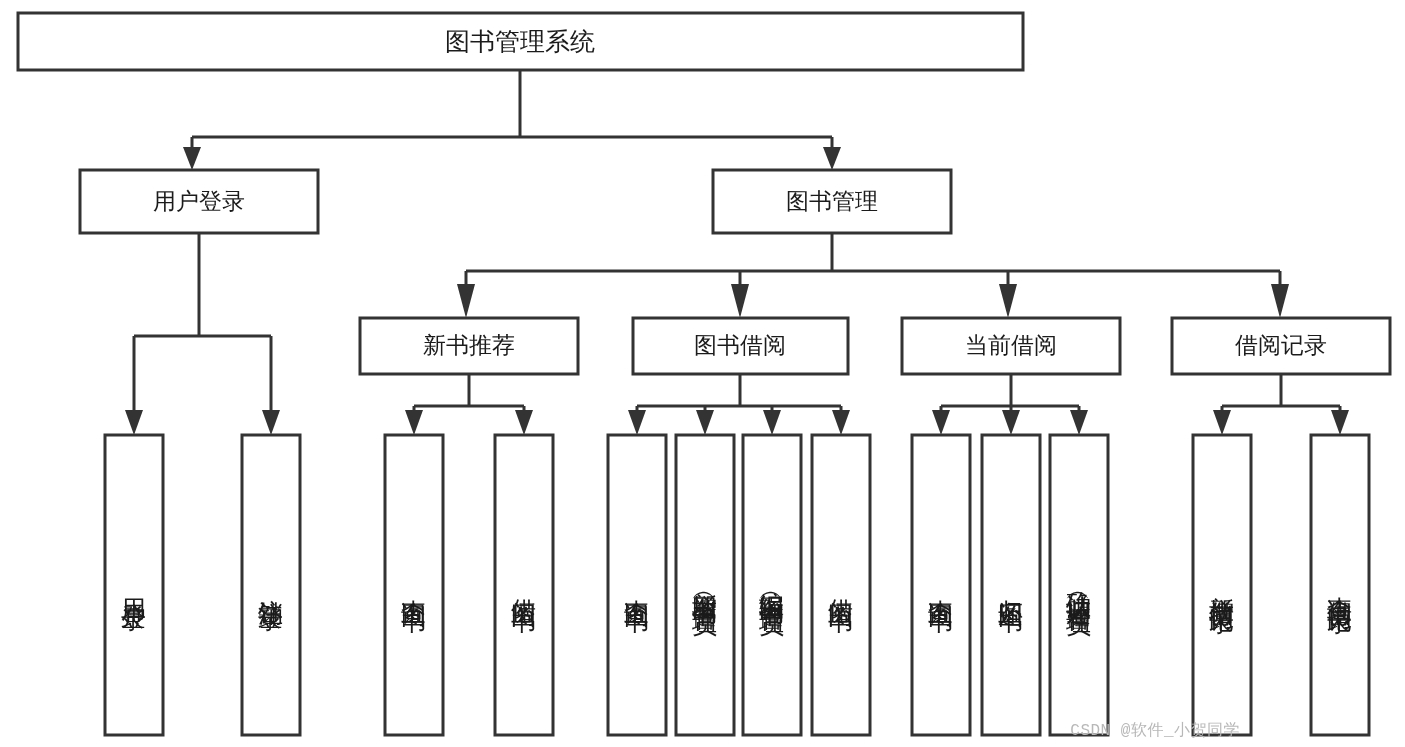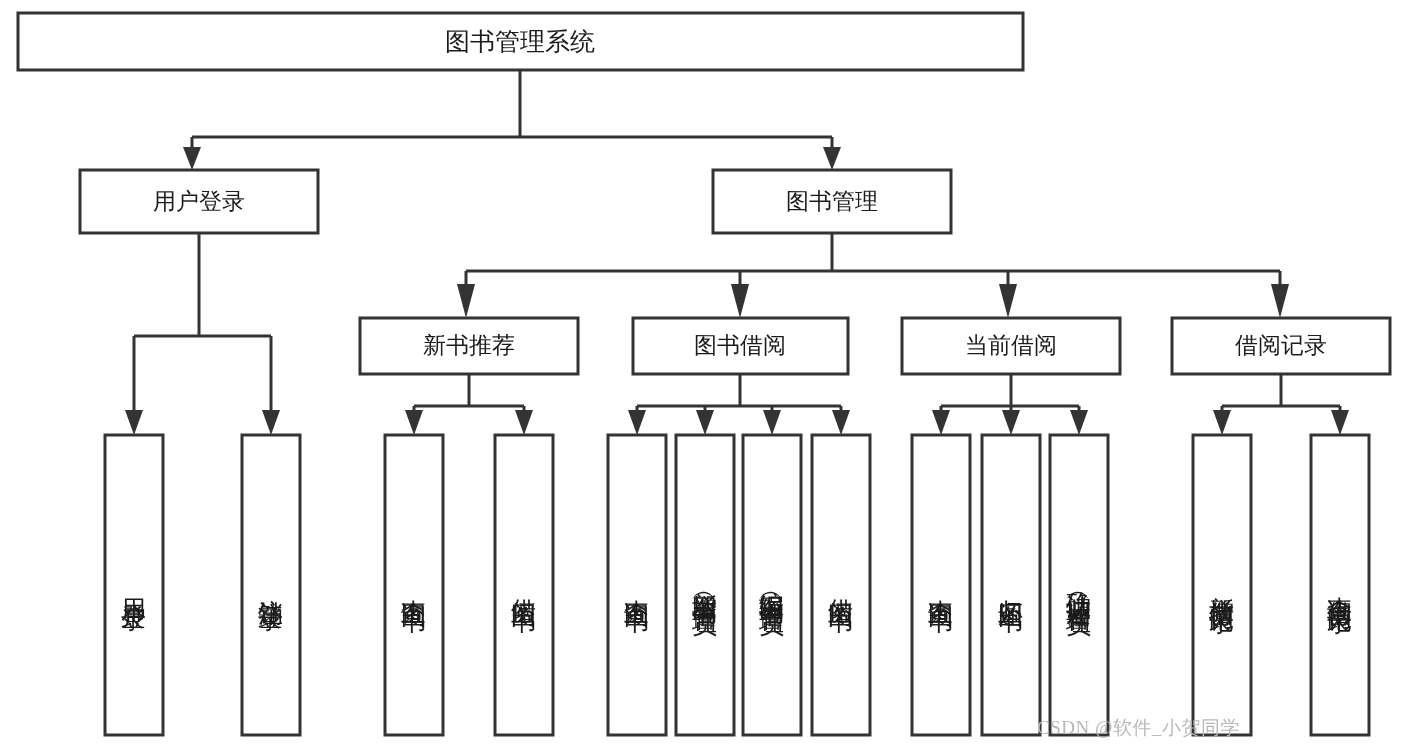--- a/index.html
+++ b/index.html
@@ -69,22 +69,22 @@
     line-height: 1.12;
     color: #1b1b1b;
     letter-spacing: 3px;
     white-space: nowrap;
     text-align: center;
   }
   .watermark {
     position: absolute;
     right: 6px;
     bottom: 6px;
-    font-family: Liberation Serif, serif;
-    font-size: 19px;
+    font-family: Liberation Mono, monospace;
+    font-size: 16px;
     color: #b8b8b8;
     letter-spacing: 0.5px;
     white-space: nowrap;
     text-align: center;
   }
 </style>
 </head>
 <body>
 
 <div id="diagram-root">

